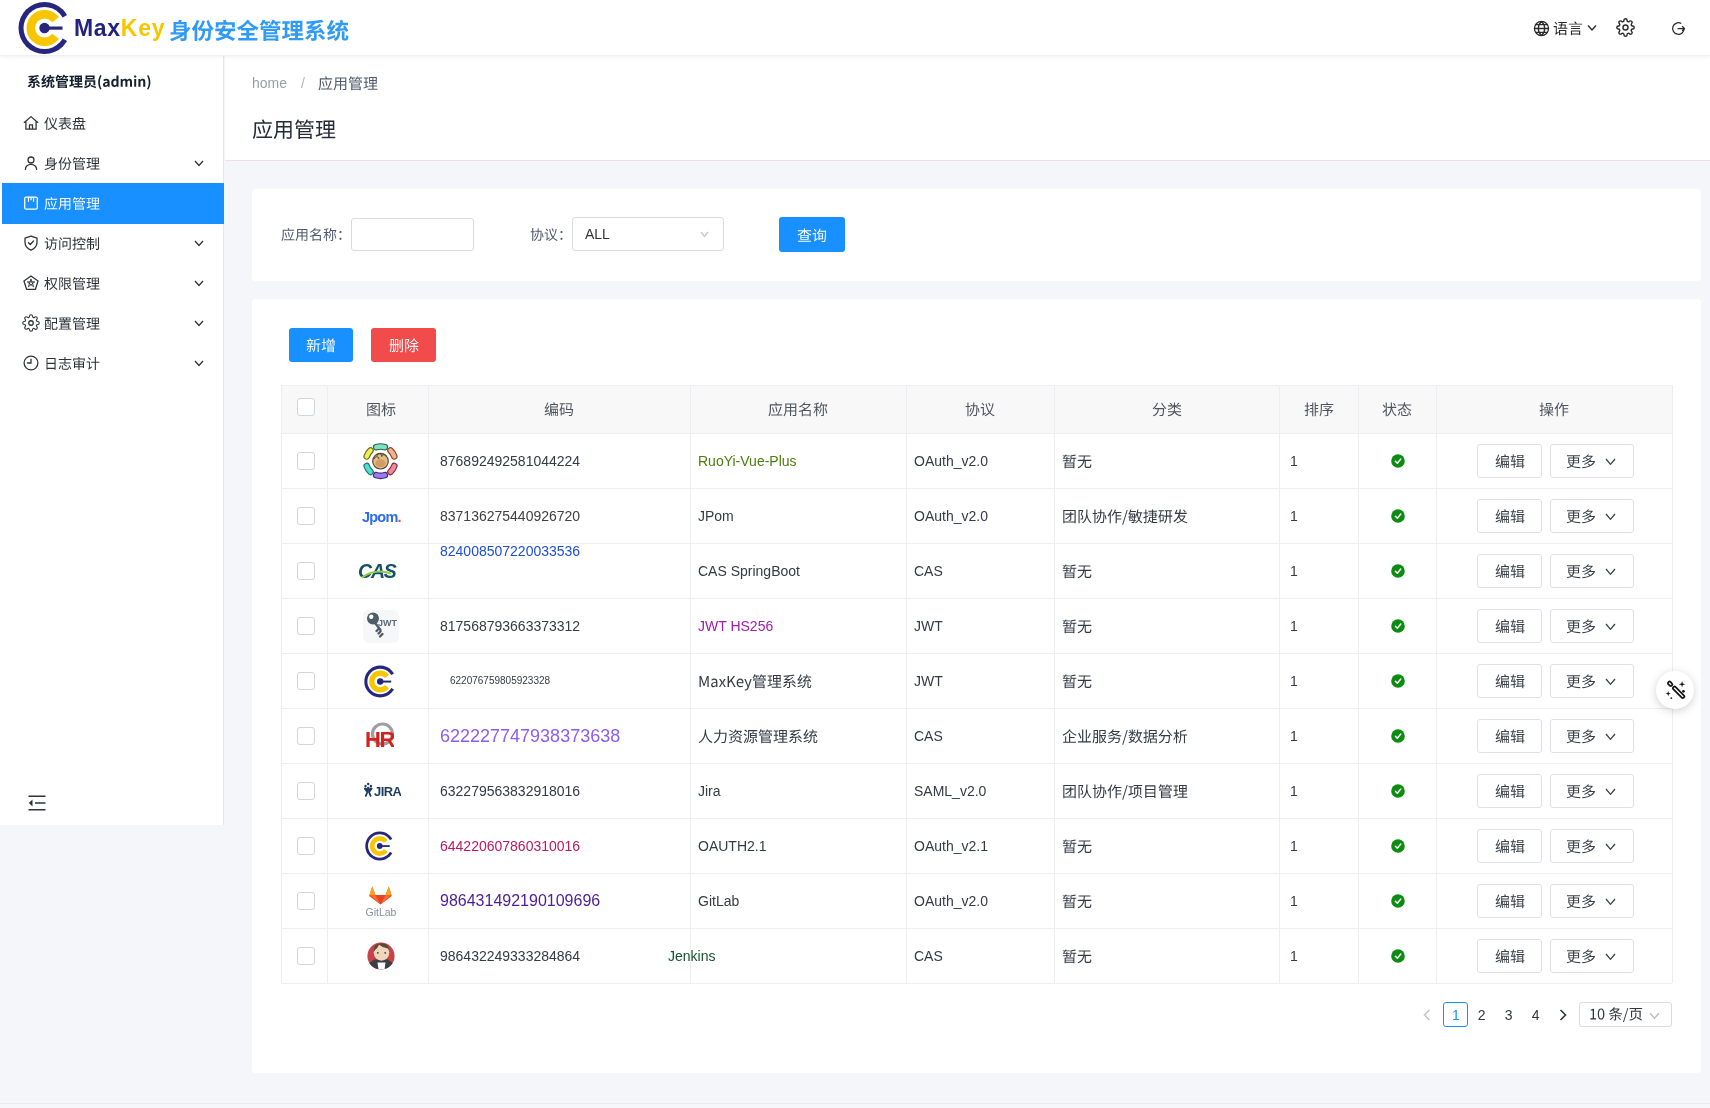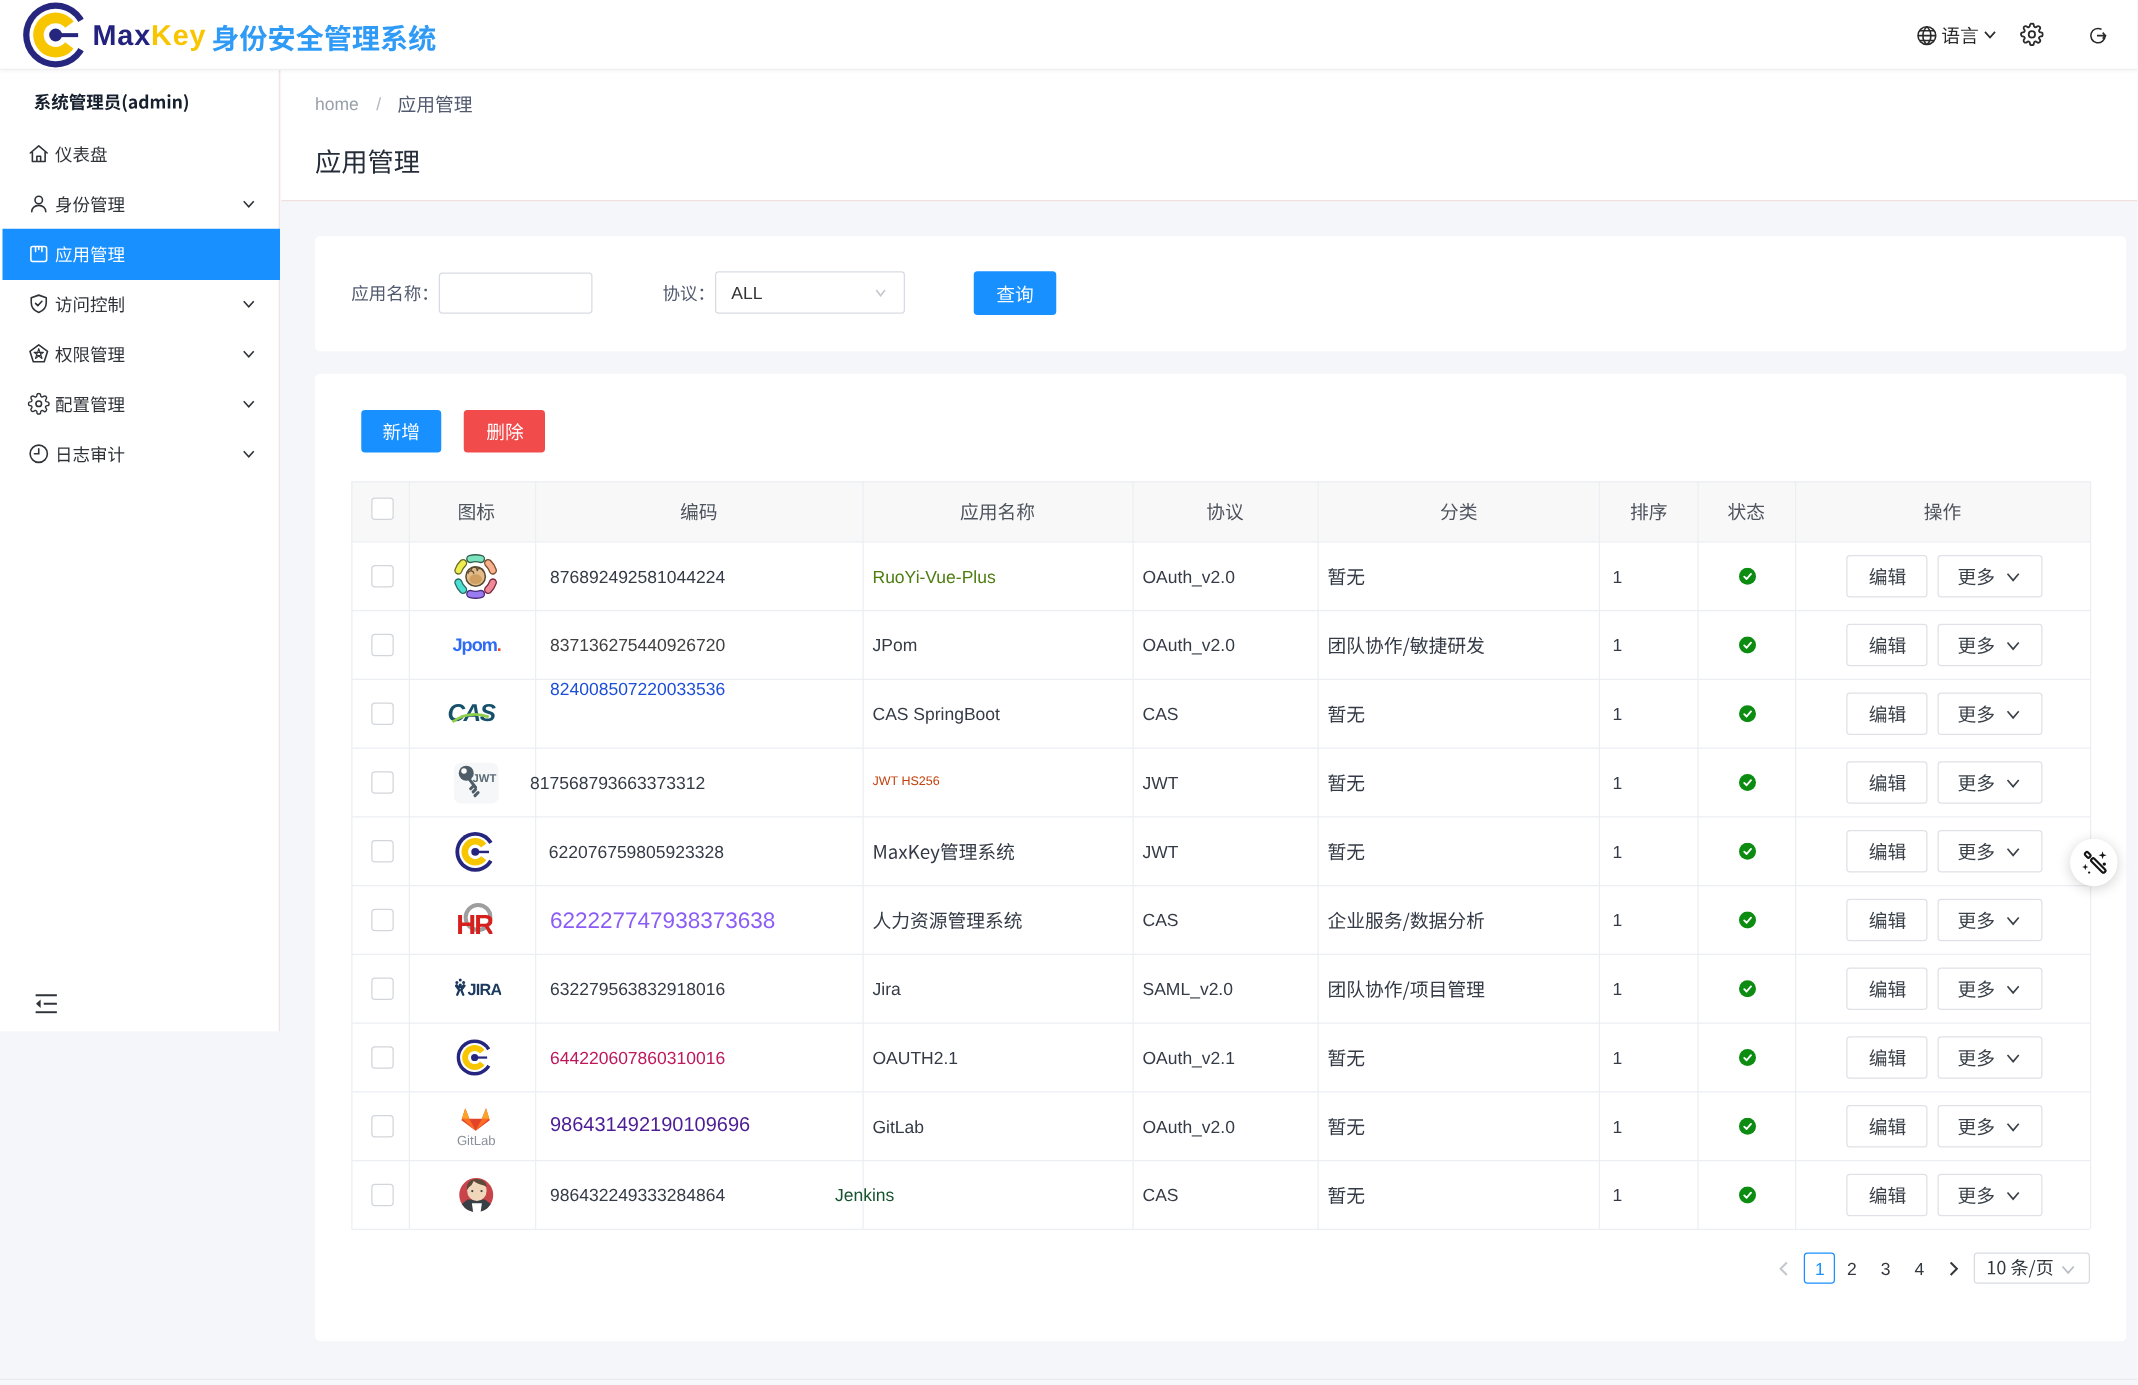--- a/index.html
+++ b/index.html
@@ -257,22 +257,22 @@
     <path d="M0.6 -0.8 0.9 0.2C2.1 -0.3 3.7 -0.9 5.2 -1.5L5 -2.4C3.3 -1.8 1.7 -1.2 0.6 -0.8ZM0.9 -6.3C1.1 -6.5 1.5 -6.5 3.1 -6.8C2.5 -5.8 2 -5 1.7 -4.7C1.3 -4.2 1 -3.8 0.7 -3.7C0.8 -3.4 1 -2.9 1 -2.7C1.3 -2.9 1.8 -3.1 5.1 -3.8C5 -4.1 5 -4.5 5 -4.8L2.5 -4.2C3.6 -5.6 4.6 -7.3 5.5 -9L4.5 -9.5C4.3 -8.9 4 -8.3 3.7 -7.8L2 -7.6C2.9 -8.9 3.7 -10.6 4.3 -12.2L3.2 -12.6C2.7 -10.8 1.7 -8.8 1.4 -8.3C1.1 -7.8 0.8 -7.4 0.6 -7.4C0.7 -7.1 0.9 -6.6 0.9 -6.3ZM9.4 -5.2V-3H8.1V-5.2ZM10.1 -5.2H11.2V-3H10.1ZM7.2 -6.2V1.1H8.1V-2.1H9.4V0.7H10.1V-2.1H11.2V0.7H12V-2.1H13.1V0.1C13.1 0.2 13 0.2 12.9 0.3C12.8 0.3 12.5 0.3 12.2 0.2C12.3 0.5 12.4 0.8 12.5 1.1C13 1.1 13.3 1.1 13.6 0.9C13.9 0.8 13.9 0.5 13.9 0.1V-6.2L13.1 -6.2ZM12 -5.2H13.1V-3H12ZM9.1 -12.4C9.3 -12 9.6 -11.4 9.7 -11H6.2V-7.7C6.2 -5.4 6.1 -2.1 4.7 0.3C4.9 0.4 5.4 0.8 5.6 0.9C7 -1.5 7.2 -5 7.2 -7.5H13.8V-11H10.9C10.8 -11.5 10.5 -12.2 10.1 -12.7ZM7.2 -10H12.8V-8.4H7.2Z M23.3 -11.3H27.3V-9.8H23.3ZM22.2 -12.1V-8.9H28.4V-12.1ZM16.2 -5C16.3 -5.1 16.8 -5.2 17.3 -5.2H18.7V-3L15.6 -2.5L15.8 -1.4L18.7 -2V1.1H19.7V-2.2L21.4 -2.5L21.3 -3.5L19.7 -3.2V-5.2H21.1V-6.2H19.7V-8.5H18.7V-6.2H17.2C17.6 -7.2 18.1 -8.5 18.4 -9.8H21.2V-10.8H18.7C18.8 -11.3 18.9 -11.9 19 -12.4L17.9 -12.6C17.9 -12 17.7 -11.4 17.6 -10.8H15.7V-9.8H17.4C17 -8.5 16.7 -7.6 16.6 -7.2C16.3 -6.5 16.1 -6 15.9 -6C16 -5.7 16.2 -5.2 16.2 -5ZM27.2 -7.1V-5.8H23.4V-7.1ZM21 -1.1 21.2 -0.1 27.2 -0.6V1.2H28.3V-0.7L29.4 -0.8L29.4 -1.7L28.3 -1.6V-7.1H29.3V-8H21.3V-7.1H22.4V-1.2ZM27.2 -4.9V-3.6H23.4V-4.9ZM27.2 -2.8V-1.6L23.4 -1.3V-2.8Z" fill="#3a4148"></path>
   </svg>
 <div style="position:absolute;left:1549.5px;top:554.0px;width:84px;height:34px;background:#fff;border:1px solid #dfe1e6;border-radius:3px;z-index:4"></div>
 <svg style="position:absolute;z-index:5;left:1566.0px;top:558.7px;" width="32" height="24" viewBox="0 -18.0 32 24">
     <path d="M3.8 -3.6 2.8 -3.2C3.3 -2.3 4 -1.6 4.7 -1.1C3.8 -0.5 2.5 -0.1 0.7 0.2C0.9 0.5 1.2 1 1.4 1.2C3.3 0.8 4.7 0.2 5.7 -0.4C7.8 0.7 10.6 1 14.1 1.2C14.1 0.8 14.3 0.3 14.5 0C11.2 -0 8.6 -0.3 6.6 -1.1C7.4 -1.9 7.8 -2.8 8 -3.7H13.1V-9.5H8.2V-10.8H14V-11.8H1V-10.8H7V-9.5H2.3V-3.7H6.8C6.6 -3 6.3 -2.3 5.6 -1.7C4.9 -2.2 4.3 -2.8 3.8 -3.6ZM3.4 -6.2H7V-5.6C7 -5.2 7 -4.9 7 -4.6H3.4ZM8.1 -4.6C8.2 -4.9 8.2 -5.2 8.2 -5.5V-6.2H12V-4.6ZM3.4 -8.6H7V-7.1H3.4ZM8.2 -8.6H12V-7.1H8.2Z M21.8 -12.6C20.9 -11.4 19.1 -9.9 16.7 -8.9C16.9 -8.7 17.3 -8.4 17.4 -8.1C18.8 -8.7 20 -9.5 21 -10.3H25.2C24.4 -9.3 23.4 -8.5 22.2 -7.9C21.7 -8.3 20.9 -8.8 20.3 -9.2L19.5 -8.6C20.1 -8.3 20.7 -7.8 21.2 -7.3C19.6 -6.6 17.9 -6 16.2 -5.7C16.4 -5.5 16.6 -5 16.7 -4.7C20.6 -5.5 25 -7.5 26.9 -10.9L26.2 -11.3L26 -11.3H22.1C22.5 -11.6 22.8 -12 23.1 -12.4ZM24.3 -7.4C23.2 -5.9 21 -4.2 18 -3.1C18.2 -2.9 18.6 -2.5 18.7 -2.3C20.6 -3 22.2 -4 23.4 -5H27.5C26.7 -3.8 25.7 -2.9 24.4 -2.1C23.8 -2.6 23.1 -3.2 22.5 -3.6L21.6 -3.1C22.2 -2.7 22.8 -2.1 23.3 -1.6C21.2 -0.6 18.7 -0.1 16.1 0.1C16.3 0.4 16.5 0.9 16.6 1.2C21.9 0.6 27.1 -1.1 29.2 -5.6L28.4 -6.1L28.2 -6H24.5C24.9 -6.4 25.2 -6.8 25.5 -7.1Z" fill="#3a4148"></path>
   </svg>
 <svg style="position:absolute;left:1605px;top:568.0px;z-index:5" width="11" height="8" viewBox="0 0 11 8" fill="none" stroke="#3a4148" stroke-width="1.3">
     <path d="M1 1 L5.5 6.3 L10 1"></path>
   </svg>
 <div style="position:absolute;left:297.25px;top:617.25px;width:17.5px;height:17.5px;background:#fff;border:1px solid #d2d5da;border-radius:3px;z-index:4"></div>
-<div style="position:absolute;left:424px;top:619.0px;white-space:nowrap;font-size:14px;line-height:14px;color:#343b46;z-index:4">817568793663373312</div>
-<div style="position:absolute;left:698px;top:619.0px;white-space:nowrap;font-size:10px;line-height:14px;color:#c2410c;z-index:4">JWT HS256</div>
+<div style="position:absolute;left:440px;top:619.0px;white-space:nowrap;font-size:14px;line-height:14px;color:#343b46;z-index:4">817568793663373312</div>
+<div style="position:absolute;left:698px;top:619.0px;white-space:nowrap;font-size:14px;line-height:14px;color:#a21caf;z-index:4">JWT HS256</div>
 <div style="position:absolute;left:914px;top:619.0px;white-space:nowrap;font-size:14px;line-height:14px;color:#343b46;z-index:4">JWT</div>
 <svg style="position:absolute;z-index:4;left:1062px;top:613.7px;" width="32" height="24" viewBox="0 -18.0 32 24">
     <path d="M8.5 -11.6V-9.3C8.5 -8.1 8.4 -6.5 7.4 -5.3C7.6 -5.2 8.1 -4.9 8.3 -4.7C9.1 -5.7 9.3 -7.1 9.4 -8.3H11.5V-4.7H12.5V-8.3H14.3V-9.2H9.5V-9.3V-10.8C11 -10.9 12.7 -11.2 13.9 -11.5L13.2 -12.4C12.1 -12 10.1 -11.7 8.5 -11.6ZM3.7 -1.5H11.3V-0.2H3.7ZM3.7 -2.3V-3.5H11.3V-2.3ZM2.6 -4.4V1.2H3.7V0.7H11.3V1.2H12.4V-4.4ZM0.8 -6.6 0.9 -5.7 4.4 -6.1V-4.7H5.4V-6.2L7.7 -6.4L7.7 -7.3L5.4 -7.1V-8.2H7.8V-9.1H5.4V-10.1H4.4V-9.1H2.4C2.8 -9.6 3.3 -10.1 3.6 -10.7H7.8V-11.6H4.2L4.6 -12.3L3.5 -12.6C3.4 -12.3 3.2 -11.9 3 -11.6H0.8V-10.7H2.5C2.2 -10.2 1.9 -9.8 1.7 -9.7C1.5 -9.3 1.2 -9.1 1 -9C1.1 -8.7 1.3 -8.2 1.3 -8C1.5 -8.1 1.9 -8.2 2.5 -8.2H4.4V-7Z M16.7 -11.6V-10.5H21.7C21.6 -9.4 21.6 -8.3 21.4 -7.2H15.8V-6.1H21.2C20.6 -3.5 19.1 -1.1 15.6 0.3C15.9 0.5 16.2 0.9 16.4 1.2C20.2 -0.3 21.7 -3.1 22.4 -6.1H22.7V-0.9C22.7 0.5 23.1 0.9 24.6 0.9C25 0.9 27.1 0.9 27.4 0.9C28.9 0.9 29.2 0.2 29.4 -2.2C29.1 -2.2 28.6 -2.4 28.3 -2.7C28.2 -0.6 28.1 -0.3 27.4 -0.3C26.9 -0.3 25.1 -0.3 24.8 -0.3C24 -0.3 23.8 -0.4 23.8 -0.9V-6.1H29.3V-7.2H22.5C22.7 -8.3 22.8 -9.4 22.8 -10.5H28.4V-11.6Z" fill="#343b46"></path>
   </svg>
 <div style="position:absolute;left:1290px;top:619.0px;white-space:nowrap;font-size:14px;line-height:14px;color:#343b46;z-index:4">1</div>
 <svg style="position:absolute;left:1390.5px;top:619.0px;z-index:4" width="14" height="14" viewBox="0 0 14 14">
     <circle cx="7" cy="7" r="6.8" fill="#0d8c12"></circle>
     <path d="M4.4 7.3 l1.9 1.9 l3.5-4.1" fill="none" stroke="#fff" stroke-width="1.5" stroke-linecap="round" stroke-linejoin="round"></path>
   </svg>
 <div style="position:absolute;left:1477px;top:609.0px;width:65px;height:34px;background:#fff;border:1px solid #dfe1e6;border-radius:3px;z-index:4"></div>
@@ -280,21 +280,21 @@
     <path d="M0.6 -0.8 0.9 0.2C2.1 -0.3 3.7 -0.9 5.2 -1.5L5 -2.4C3.3 -1.8 1.7 -1.2 0.6 -0.8ZM0.9 -6.3C1.1 -6.5 1.5 -6.5 3.1 -6.8C2.5 -5.8 2 -5 1.7 -4.7C1.3 -4.2 1 -3.8 0.7 -3.7C0.8 -3.4 1 -2.9 1 -2.7C1.3 -2.9 1.8 -3.1 5.1 -3.8C5 -4.1 5 -4.5 5 -4.8L2.5 -4.2C3.6 -5.6 4.6 -7.3 5.5 -9L4.5 -9.5C4.3 -8.9 4 -8.3 3.7 -7.8L2 -7.6C2.9 -8.9 3.7 -10.6 4.3 -12.2L3.2 -12.6C2.7 -10.8 1.7 -8.8 1.4 -8.3C1.1 -7.8 0.8 -7.4 0.6 -7.4C0.7 -7.1 0.9 -6.6 0.9 -6.3ZM9.4 -5.2V-3H8.1V-5.2ZM10.1 -5.2H11.2V-3H10.1ZM7.2 -6.2V1.1H8.1V-2.1H9.4V0.7H10.1V-2.1H11.2V0.7H12V-2.1H13.1V0.1C13.1 0.2 13 0.2 12.9 0.3C12.8 0.3 12.5 0.3 12.2 0.2C12.3 0.5 12.4 0.8 12.5 1.1C13 1.1 13.3 1.1 13.6 0.9C13.9 0.8 13.9 0.5 13.9 0.1V-6.2L13.1 -6.2ZM12 -5.2H13.1V-3H12ZM9.1 -12.4C9.3 -12 9.6 -11.4 9.7 -11H6.2V-7.7C6.2 -5.4 6.1 -2.1 4.7 0.3C4.9 0.4 5.4 0.8 5.6 0.9C7 -1.5 7.2 -5 7.2 -7.5H13.8V-11H10.9C10.8 -11.5 10.5 -12.2 10.1 -12.7ZM7.2 -10H12.8V-8.4H7.2Z M23.3 -11.3H27.3V-9.8H23.3ZM22.2 -12.1V-8.9H28.4V-12.1ZM16.2 -5C16.3 -5.1 16.8 -5.2 17.3 -5.2H18.7V-3L15.6 -2.5L15.8 -1.4L18.7 -2V1.1H19.7V-2.2L21.4 -2.5L21.3 -3.5L19.7 -3.2V-5.2H21.1V-6.2H19.7V-8.5H18.7V-6.2H17.2C17.6 -7.2 18.1 -8.5 18.4 -9.8H21.2V-10.8H18.7C18.8 -11.3 18.9 -11.9 19 -12.4L17.9 -12.6C17.9 -12 17.7 -11.4 17.6 -10.8H15.7V-9.8H17.4C17 -8.5 16.7 -7.6 16.6 -7.2C16.3 -6.5 16.1 -6 15.9 -6C16 -5.7 16.2 -5.2 16.2 -5ZM27.2 -7.1V-5.8H23.4V-7.1ZM21 -1.1 21.2 -0.1 27.2 -0.6V1.2H28.3V-0.7L29.4 -0.8L29.4 -1.7L28.3 -1.6V-7.1H29.3V-8H21.3V-7.1H22.4V-1.2ZM27.2 -4.9V-3.6H23.4V-4.9ZM27.2 -2.8V-1.6L23.4 -1.3V-2.8Z" fill="#3a4148"></path>
   </svg>
 <div style="position:absolute;left:1549.5px;top:609.0px;width:84px;height:34px;background:#fff;border:1px solid #dfe1e6;border-radius:3px;z-index:4"></div>
 <svg style="position:absolute;z-index:5;left:1566.0px;top:613.7px;" width="32" height="24" viewBox="0 -18.0 32 24">
     <path d="M3.8 -3.6 2.8 -3.2C3.3 -2.3 4 -1.6 4.7 -1.1C3.8 -0.5 2.5 -0.1 0.7 0.2C0.9 0.5 1.2 1 1.4 1.2C3.3 0.8 4.7 0.2 5.7 -0.4C7.8 0.7 10.6 1 14.1 1.2C14.1 0.8 14.3 0.3 14.5 0C11.2 -0 8.6 -0.3 6.6 -1.1C7.4 -1.9 7.8 -2.8 8 -3.7H13.1V-9.5H8.2V-10.8H14V-11.8H1V-10.8H7V-9.5H2.3V-3.7H6.8C6.6 -3 6.3 -2.3 5.6 -1.7C4.9 -2.2 4.3 -2.8 3.8 -3.6ZM3.4 -6.2H7V-5.6C7 -5.2 7 -4.9 7 -4.6H3.4ZM8.1 -4.6C8.2 -4.9 8.2 -5.2 8.2 -5.5V-6.2H12V-4.6ZM3.4 -8.6H7V-7.1H3.4ZM8.2 -8.6H12V-7.1H8.2Z M21.8 -12.6C20.9 -11.4 19.1 -9.9 16.7 -8.9C16.9 -8.7 17.3 -8.4 17.4 -8.1C18.8 -8.7 20 -9.5 21 -10.3H25.2C24.4 -9.3 23.4 -8.5 22.2 -7.9C21.7 -8.3 20.9 -8.8 20.3 -9.2L19.5 -8.6C20.1 -8.3 20.7 -7.8 21.2 -7.3C19.6 -6.6 17.9 -6 16.2 -5.7C16.4 -5.5 16.6 -5 16.7 -4.7C20.6 -5.5 25 -7.5 26.9 -10.9L26.2 -11.3L26 -11.3H22.1C22.5 -11.6 22.8 -12 23.1 -12.4ZM24.3 -7.4C23.2 -5.9 21 -4.2 18 -3.1C18.2 -2.9 18.6 -2.5 18.7 -2.3C20.6 -3 22.2 -4 23.4 -5H27.5C26.7 -3.8 25.7 -2.9 24.4 -2.1C23.8 -2.6 23.1 -3.2 22.5 -3.6L21.6 -3.1C22.2 -2.7 22.8 -2.1 23.3 -1.6C21.2 -0.6 18.7 -0.1 16.1 0.1C16.3 0.4 16.5 0.9 16.6 1.2C21.9 0.6 27.1 -1.1 29.2 -5.6L28.4 -6.1L28.2 -6H24.5C24.9 -6.4 25.2 -6.8 25.5 -7.1Z" fill="#3a4148"></path>
   </svg>
 <svg style="position:absolute;left:1605px;top:623.0px;z-index:5" width="11" height="8" viewBox="0 0 11 8" fill="none" stroke="#3a4148" stroke-width="1.3">
     <path d="M1 1 L5.5 6.3 L10 1"></path>
   </svg>
 <div style="position:absolute;left:297.25px;top:672.25px;width:17.5px;height:17.5px;background:#fff;border:1px solid #d2d5da;border-radius:3px;z-index:4"></div>
-<div style="position:absolute;left:439px;top:674.0px;white-space:nowrap;font-size:14px;line-height:14px;color:#343b46;z-index:4">622076759805923328</div>
+<div style="position:absolute;left:450px;top:674.0px;white-space:nowrap;font-size:10px;line-height:14px;color:#343b46;z-index:4">622076759805923328</div>
 <svg style="position:absolute;z-index:4;left:698px;top:668.7px;" width="115" height="24" viewBox="0 -18.0 115 24">
     <path d="M1.5 0H2.8V-6.1C2.8 -7 2.7 -8.4 2.6 -9.3H2.6L3.5 -6.8L5.6 -1.1H6.5L8.6 -6.8L9.5 -9.3H9.6C9.5 -8.4 9.4 -7 9.4 -6.1V0H10.7V-11H9L6.9 -5.1C6.6 -4.4 6.4 -3.6 6.1 -2.8H6.1C5.8 -3.6 5.6 -4.4 5.3 -5.1L3.2 -11H1.5Z M15.4 0.2C16.4 0.2 17.4 -0.3 18.1 -1H18.2L18.3 0H19.4V-5C19.4 -7 18.6 -8.4 16.6 -8.4C15.3 -8.4 14.1 -7.8 13.4 -7.3L13.9 -6.3C14.6 -6.8 15.4 -7.2 16.4 -7.2C17.7 -7.2 18.1 -6.2 18.1 -5.2C14.6 -4.8 13.1 -3.9 13.1 -2.1C13.1 -0.6 14.1 0.2 15.4 0.2ZM15.8 -0.9C15 -0.9 14.4 -1.3 14.4 -2.2C14.4 -3.3 15.3 -3.9 18.1 -4.2V-2C17.3 -1.3 16.6 -0.9 15.8 -0.9Z M20.9 0H22.3L23.4 -1.9C23.7 -2.4 23.9 -2.9 24.2 -3.4H24.3C24.6 -2.9 24.9 -2.4 25.2 -1.9L26.4 0H27.9L25.2 -4.1L27.7 -8.1H26.2L25.2 -6.4C25 -5.9 24.8 -5.5 24.5 -5H24.4C24.2 -5.5 23.9 -5.9 23.6 -6.4L22.5 -8.1H21.1L23.5 -4.2Z M29.6 0H31V-3.5L32.9 -5.7L36.2 0H37.7L33.8 -6.8L37.2 -11H35.6L31 -5.5H31V-11H29.6Z M42.5 0.2C43.6 0.2 44.4 -0.2 45.1 -0.6L44.7 -1.5C44 -1.1 43.4 -0.9 42.6 -0.9C41.1 -0.9 40 -2 39.9 -3.8H45.4C45.4 -4 45.5 -4.2 45.5 -4.5C45.5 -6.9 44.3 -8.4 42.2 -8.4C40.3 -8.4 38.6 -6.7 38.6 -4.1C38.6 -1.4 40.3 0.2 42.5 0.2ZM39.9 -4.7C40.1 -6.3 41.1 -7.3 42.2 -7.3C43.5 -7.3 44.3 -6.4 44.3 -4.7Z M47.6 3.5C49.2 3.5 50.1 2.3 50.7 0.7L53.7 -8.1H52.4L50.9 -3.6C50.7 -2.9 50.5 -2.1 50.2 -1.3H50.2C49.9 -2.1 49.6 -2.9 49.4 -3.6L47.7 -8.1H46.3L49.6 0L49.4 0.6C49 1.6 48.5 2.4 47.5 2.4C47.3 2.4 47.1 2.3 46.9 2.2L46.6 3.3C46.9 3.4 47.2 3.5 47.6 3.5Z M57.1 -6.6V1.2H58.2V0.7H65.5V1.2H66.6V-2.5H58.2V-3.6H65.8V-6.6ZM65.5 -0.2H58.2V-1.6H65.5ZM60.5 -9.3C60.7 -9 60.8 -8.7 61 -8.4H55.4V-5.9H56.5V-7.5H66.5V-5.9H67.6V-8.4H62.1C62 -8.8 61.7 -9.2 61.5 -9.6ZM58.2 -5.7H64.7V-4.4H58.2ZM56.4 -12.7C56 -11.4 55.4 -10.1 54.6 -9.2C54.8 -9.1 55.3 -8.8 55.5 -8.7C56 -9.2 56.4 -9.8 56.7 -10.5H57.8C58.1 -10 58.4 -9.3 58.6 -8.9L59.5 -9.2C59.4 -9.6 59.2 -10.1 58.9 -10.5H61.2V-11.4H57.1C57.3 -11.7 57.4 -12.1 57.5 -12.4ZM62.8 -12.6C62.5 -11.5 62 -10.5 61.3 -9.8C61.6 -9.6 62 -9.4 62.2 -9.2C62.5 -9.6 62.8 -10 63.1 -10.5H64.2C64.6 -10 65 -9.3 65.2 -8.8L66.1 -9.2C66 -9.6 65.7 -10.1 65.3 -10.5H68V-11.4H63.5C63.6 -11.7 63.8 -12.1 63.9 -12.4Z M76 -8.1H78.3V-6.2H76ZM79.3 -8.1H81.6V-6.2H79.3ZM76 -10.9H78.3V-9H76ZM79.3 -10.9H81.6V-9H79.3ZM73.7 -0.3V0.7H83.4V-0.3H79.4V-2.4H82.9V-3.4H79.4V-5.2H82.7V-11.9H75V-5.2H78.3V-3.4H74.8V-2.4H78.3V-0.3ZM69.4 -1.5 69.7 -0.4C71 -0.8 72.8 -1.4 74.4 -1.9L74.2 -3L72.5 -2.5V-6.2H74.1V-7.2H72.5V-10.5H74.3V-11.6H69.6V-10.5H71.5V-7.2H69.8V-6.2H71.5V-2.1C70.7 -1.9 70 -1.7 69.4 -1.5Z M88.2 -3.4C87.4 -2.3 86.2 -1.2 85 -0.4C85.3 -0.3 85.7 0.1 86 0.3C87.1 -0.5 88.4 -1.7 89.3 -3ZM93.4 -2.9C94.7 -1.9 96.2 -0.5 97 0.3L97.9 -0.3C97.1 -1.2 95.6 -2.5 94.3 -3.4ZM93.9 -6.7C94.3 -6.3 94.7 -5.9 95.1 -5.4L88.5 -5C90.7 -6.1 93 -7.5 95.2 -9.2L94.4 -9.9C93.6 -9.3 92.8 -8.7 92 -8.1L88.3 -8C89.4 -8.7 90.5 -9.7 91.5 -10.7C93.5 -10.9 95.3 -11.2 96.7 -11.5L96 -12.5C93.5 -11.9 89.2 -11.5 85.5 -11.3C85.6 -11 85.8 -10.6 85.8 -10.3C87.1 -10.4 88.5 -10.5 89.9 -10.6C89 -9.6 87.8 -8.7 87.5 -8.4C87 -8.1 86.6 -7.9 86.3 -7.8C86.5 -7.5 86.6 -7 86.7 -6.8C87 -6.9 87.4 -7 90.5 -7.2C89.2 -6.4 88.1 -5.8 87.6 -5.5C86.7 -5.1 86 -4.8 85.5 -4.7C85.6 -4.4 85.8 -3.9 85.8 -3.7C86.3 -3.8 86.8 -3.9 91 -4.2V-0.3C91 -0.1 90.9 -0.1 90.7 -0.1C90.4 -0 89.6 -0 88.7 -0.1C88.9 0.2 89.1 0.7 89.1 1C90.2 1 91 1 91.5 0.8C92 0.7 92.1 0.3 92.1 -0.3V-4.3L95.8 -4.6C96.3 -4.1 96.6 -3.6 96.9 -3.2L97.8 -3.8C97.2 -4.7 95.9 -6.1 94.7 -7.1Z M109.4 -5.3V-0.5C109.4 0.6 109.6 0.9 110.7 0.9C110.9 0.9 111.8 0.9 112 0.9C112.9 0.9 113.2 0.3 113.3 -1.7C113 -1.8 112.5 -2 112.3 -2.2C112.3 -0.4 112.2 -0.1 111.9 -0.1C111.7 -0.1 111 -0.1 110.9 -0.1C110.5 -0.1 110.5 -0.1 110.5 -0.5V-5.3ZM106.6 -5.2C106.5 -2.3 106.1 -0.7 103.7 0.2C103.9 0.4 104.2 0.9 104.4 1.2C107.1 0 107.5 -1.9 107.7 -5.2ZM99.5 -0.8 99.8 0.3C101.1 -0.1 102.9 -0.7 104.6 -1.2L104.4 -2.2C102.6 -1.7 100.8 -1.1 99.5 -0.8ZM107.8 -12.4C108.1 -11.7 108.5 -10.9 108.6 -10.4H105V-9.4H107.7C107 -8.5 106 -7.1 105.7 -6.8C105.4 -6.5 105 -6.4 104.7 -6.3C104.8 -6.1 105 -5.5 105.1 -5.2C105.5 -5.4 106.1 -5.5 111.6 -6C111.8 -5.6 112 -5.2 112.2 -4.9L113.1 -5.4C112.7 -6.3 111.7 -7.7 110.9 -8.7L110 -8.3C110.4 -7.9 110.7 -7.4 111 -6.9L106.9 -6.5C107.6 -7.3 108.4 -8.5 109 -9.4H113.1V-10.4H108.8L109.8 -10.7C109.6 -11.2 109.2 -12 108.9 -12.6ZM99.8 -6.3C100 -6.5 100.4 -6.5 102.2 -6.8C101.5 -5.8 101 -5.1 100.7 -4.8C100.2 -4.3 99.9 -3.9 99.5 -3.8C99.7 -3.5 99.8 -3 99.9 -2.7C100.2 -2.9 100.7 -3.1 104.4 -3.9C104.4 -4.1 104.4 -4.6 104.4 -4.9L101.6 -4.3C102.7 -5.7 103.9 -7.3 104.8 -8.9L103.8 -9.5C103.5 -8.9 103.2 -8.4 102.9 -7.8L101 -7.6C101.9 -8.9 102.9 -10.6 103.6 -12.1L102.4 -12.7C101.8 -10.8 100.6 -8.9 100.3 -8.4C100 -7.9 99.7 -7.6 99.4 -7.5C99.6 -7.2 99.7 -6.6 99.8 -6.3Z" fill="#343b46"></path>
   </svg>
 <div style="position:absolute;left:914px;top:674.0px;white-space:nowrap;font-size:14px;line-height:14px;color:#343b46;z-index:4">JWT</div>
 <svg style="position:absolute;z-index:4;left:1062px;top:668.7px;" width="32" height="24" viewBox="0 -18.0 32 24">
     <path d="M8.5 -11.6V-9.3C8.5 -8.1 8.4 -6.5 7.4 -5.3C7.6 -5.2 8.1 -4.9 8.3 -4.7C9.1 -5.7 9.3 -7.1 9.4 -8.3H11.5V-4.7H12.5V-8.3H14.3V-9.2H9.5V-9.3V-10.8C11 -10.9 12.7 -11.2 13.9 -11.5L13.2 -12.4C12.1 -12 10.1 -11.7 8.5 -11.6ZM3.7 -1.5H11.3V-0.2H3.7ZM3.7 -2.3V-3.5H11.3V-2.3ZM2.6 -4.4V1.2H3.7V0.7H11.3V1.2H12.4V-4.4ZM0.8 -6.6 0.9 -5.7 4.4 -6.1V-4.7H5.4V-6.2L7.7 -6.4L7.7 -7.3L5.4 -7.1V-8.2H7.8V-9.1H5.4V-10.1H4.4V-9.1H2.4C2.8 -9.6 3.3 -10.1 3.6 -10.7H7.8V-11.6H4.2L4.6 -12.3L3.5 -12.6C3.4 -12.3 3.2 -11.9 3 -11.6H0.8V-10.7H2.5C2.2 -10.2 1.9 -9.8 1.7 -9.7C1.5 -9.3 1.2 -9.1 1 -9C1.1 -8.7 1.3 -8.2 1.3 -8C1.5 -8.1 1.9 -8.2 2.5 -8.2H4.4V-7Z M16.7 -11.6V-10.5H21.7C21.6 -9.4 21.6 -8.3 21.4 -7.2H15.8V-6.1H21.2C20.6 -3.5 19.1 -1.1 15.6 0.3C15.9 0.5 16.2 0.9 16.4 1.2C20.2 -0.3 21.7 -3.1 22.4 -6.1H22.7V-0.9C22.7 0.5 23.1 0.9 24.6 0.9C25 0.9 27.1 0.9 27.4 0.9C28.9 0.9 29.2 0.2 29.4 -2.2C29.1 -2.2 28.6 -2.4 28.3 -2.7C28.2 -0.6 28.1 -0.3 27.4 -0.3C26.9 -0.3 25.1 -0.3 24.8 -0.3C24 -0.3 23.8 -0.4 23.8 -0.9V-6.1H29.3V-7.2H22.5C22.7 -8.3 22.8 -9.4 22.8 -10.5H28.4V-11.6Z" fill="#343b46"></path>
   </svg>
 <div style="position:absolute;left:1290px;top:674.0px;white-space:nowrap;font-size:14px;line-height:14px;color:#343b46;z-index:4">1</div>
 <svg style="position:absolute;left:1390.5px;top:674.0px;z-index:4" width="14" height="14" viewBox="0 0 14 14">
     <circle cx="7" cy="7" r="6.8" fill="#0d8c12"></circle>

